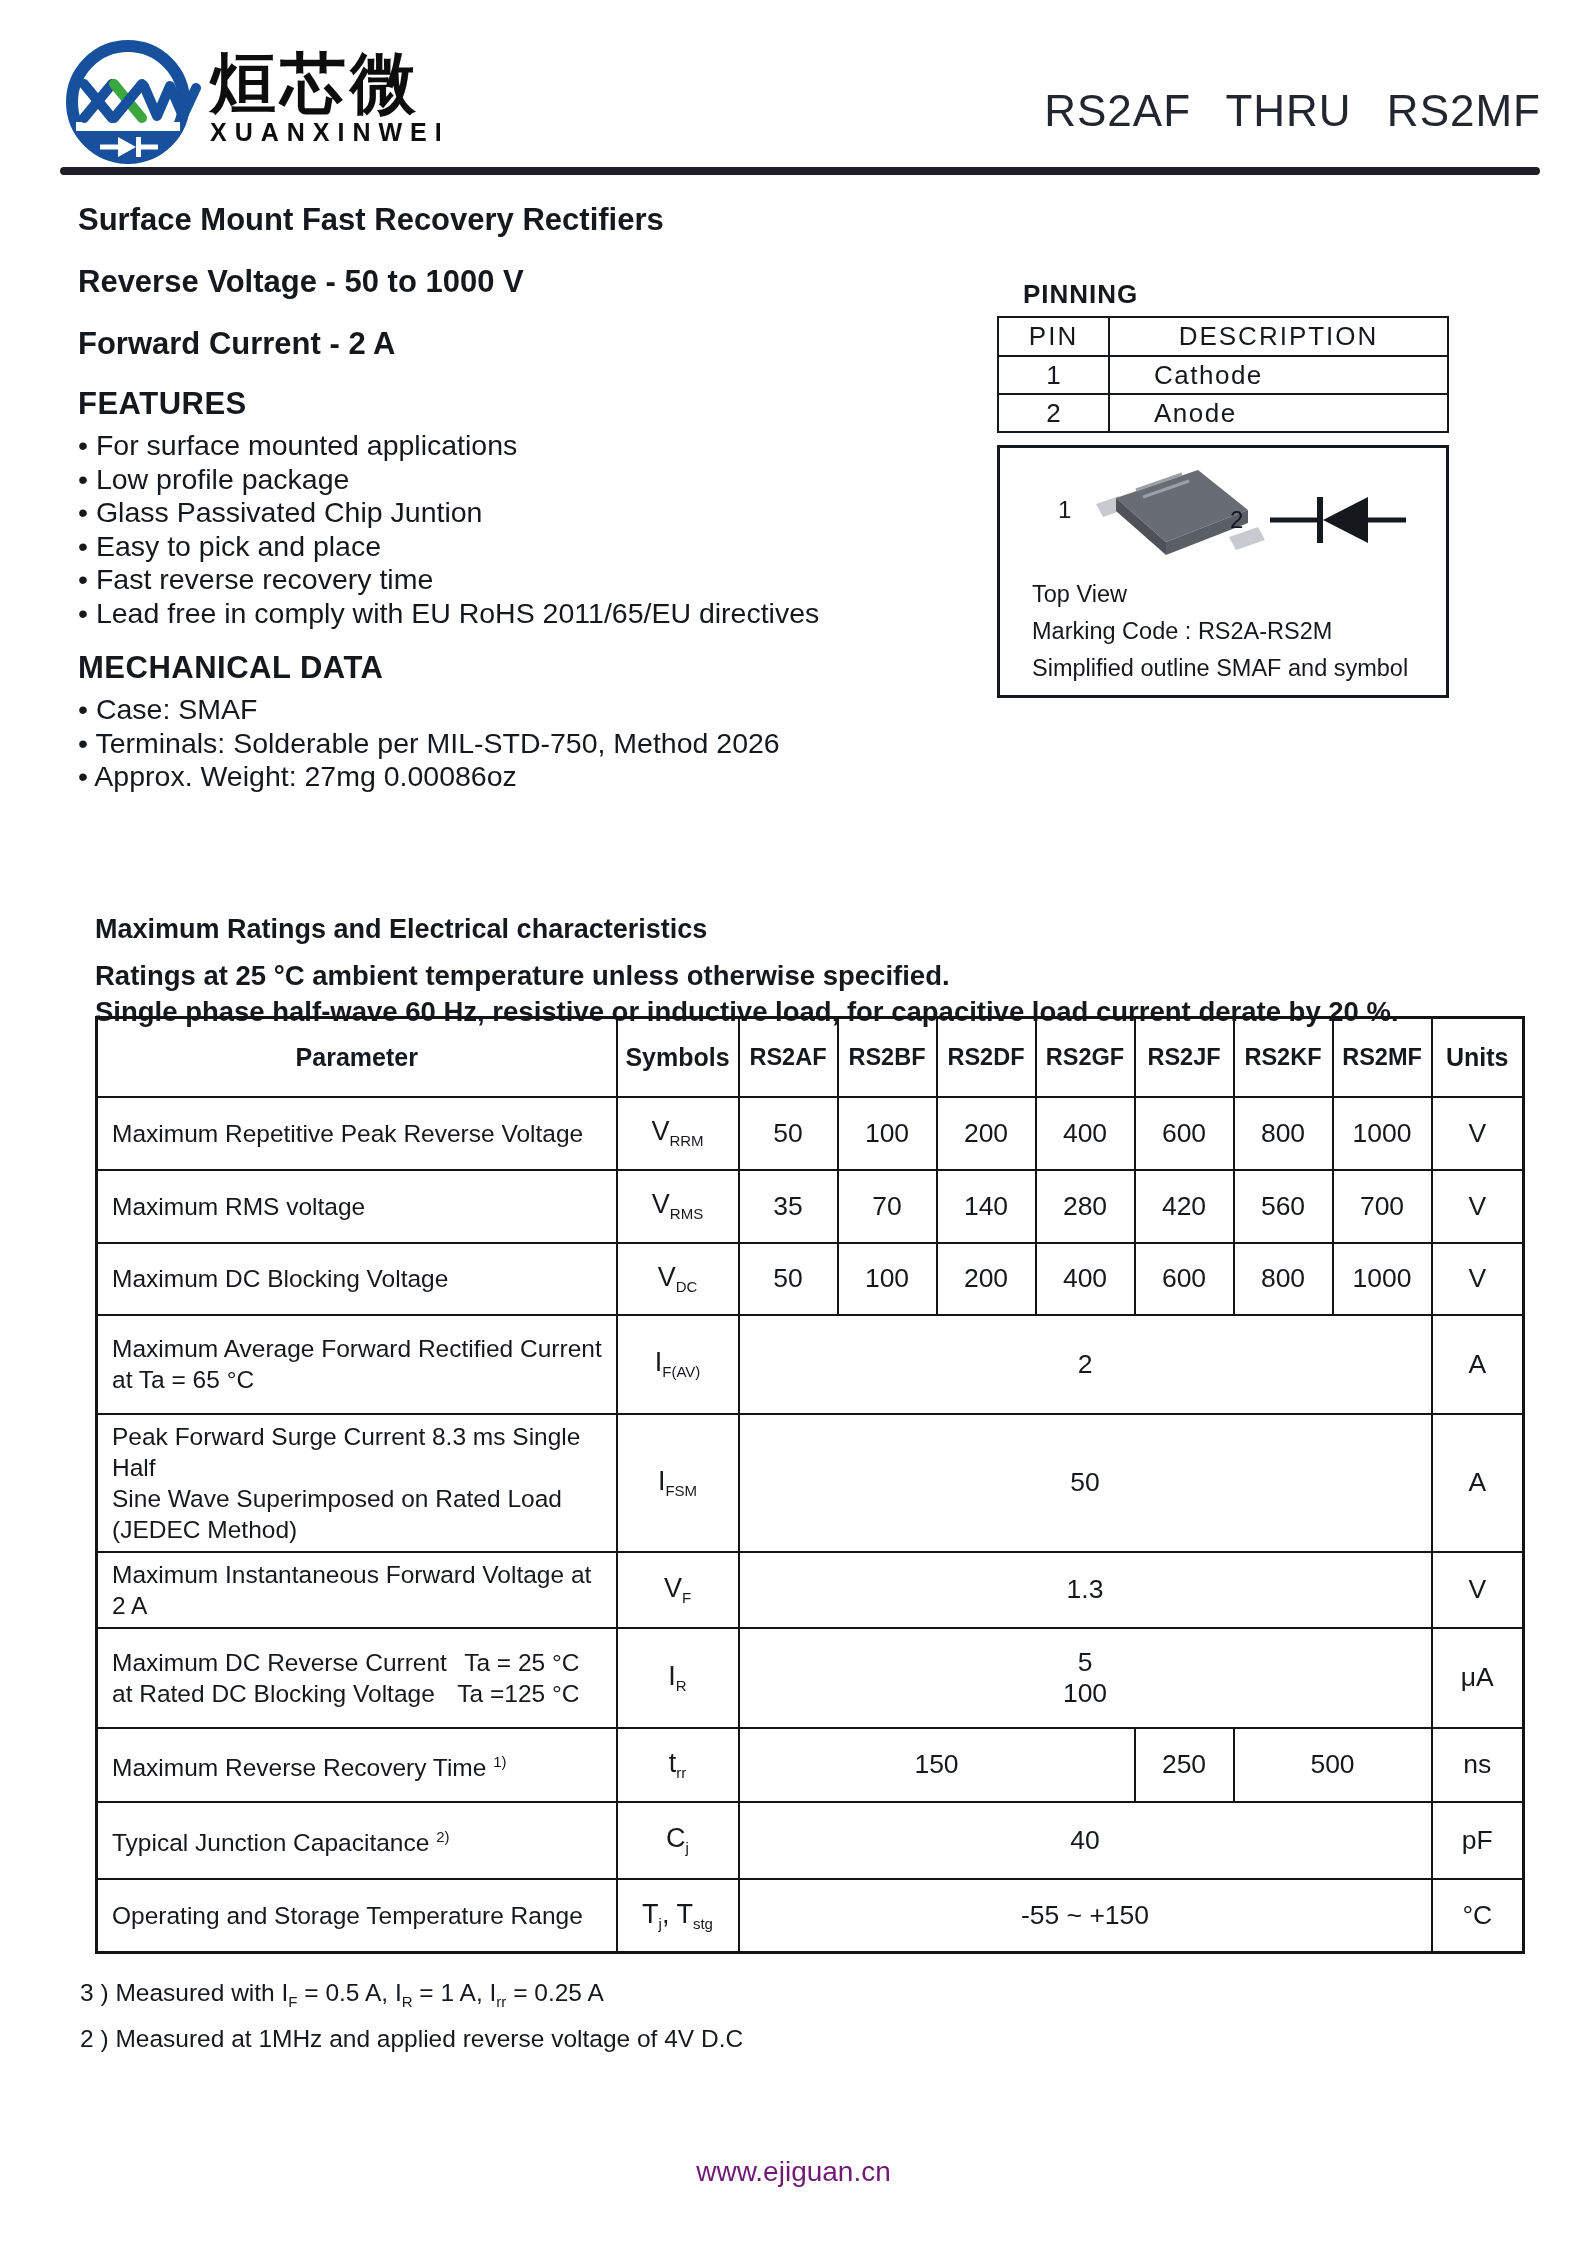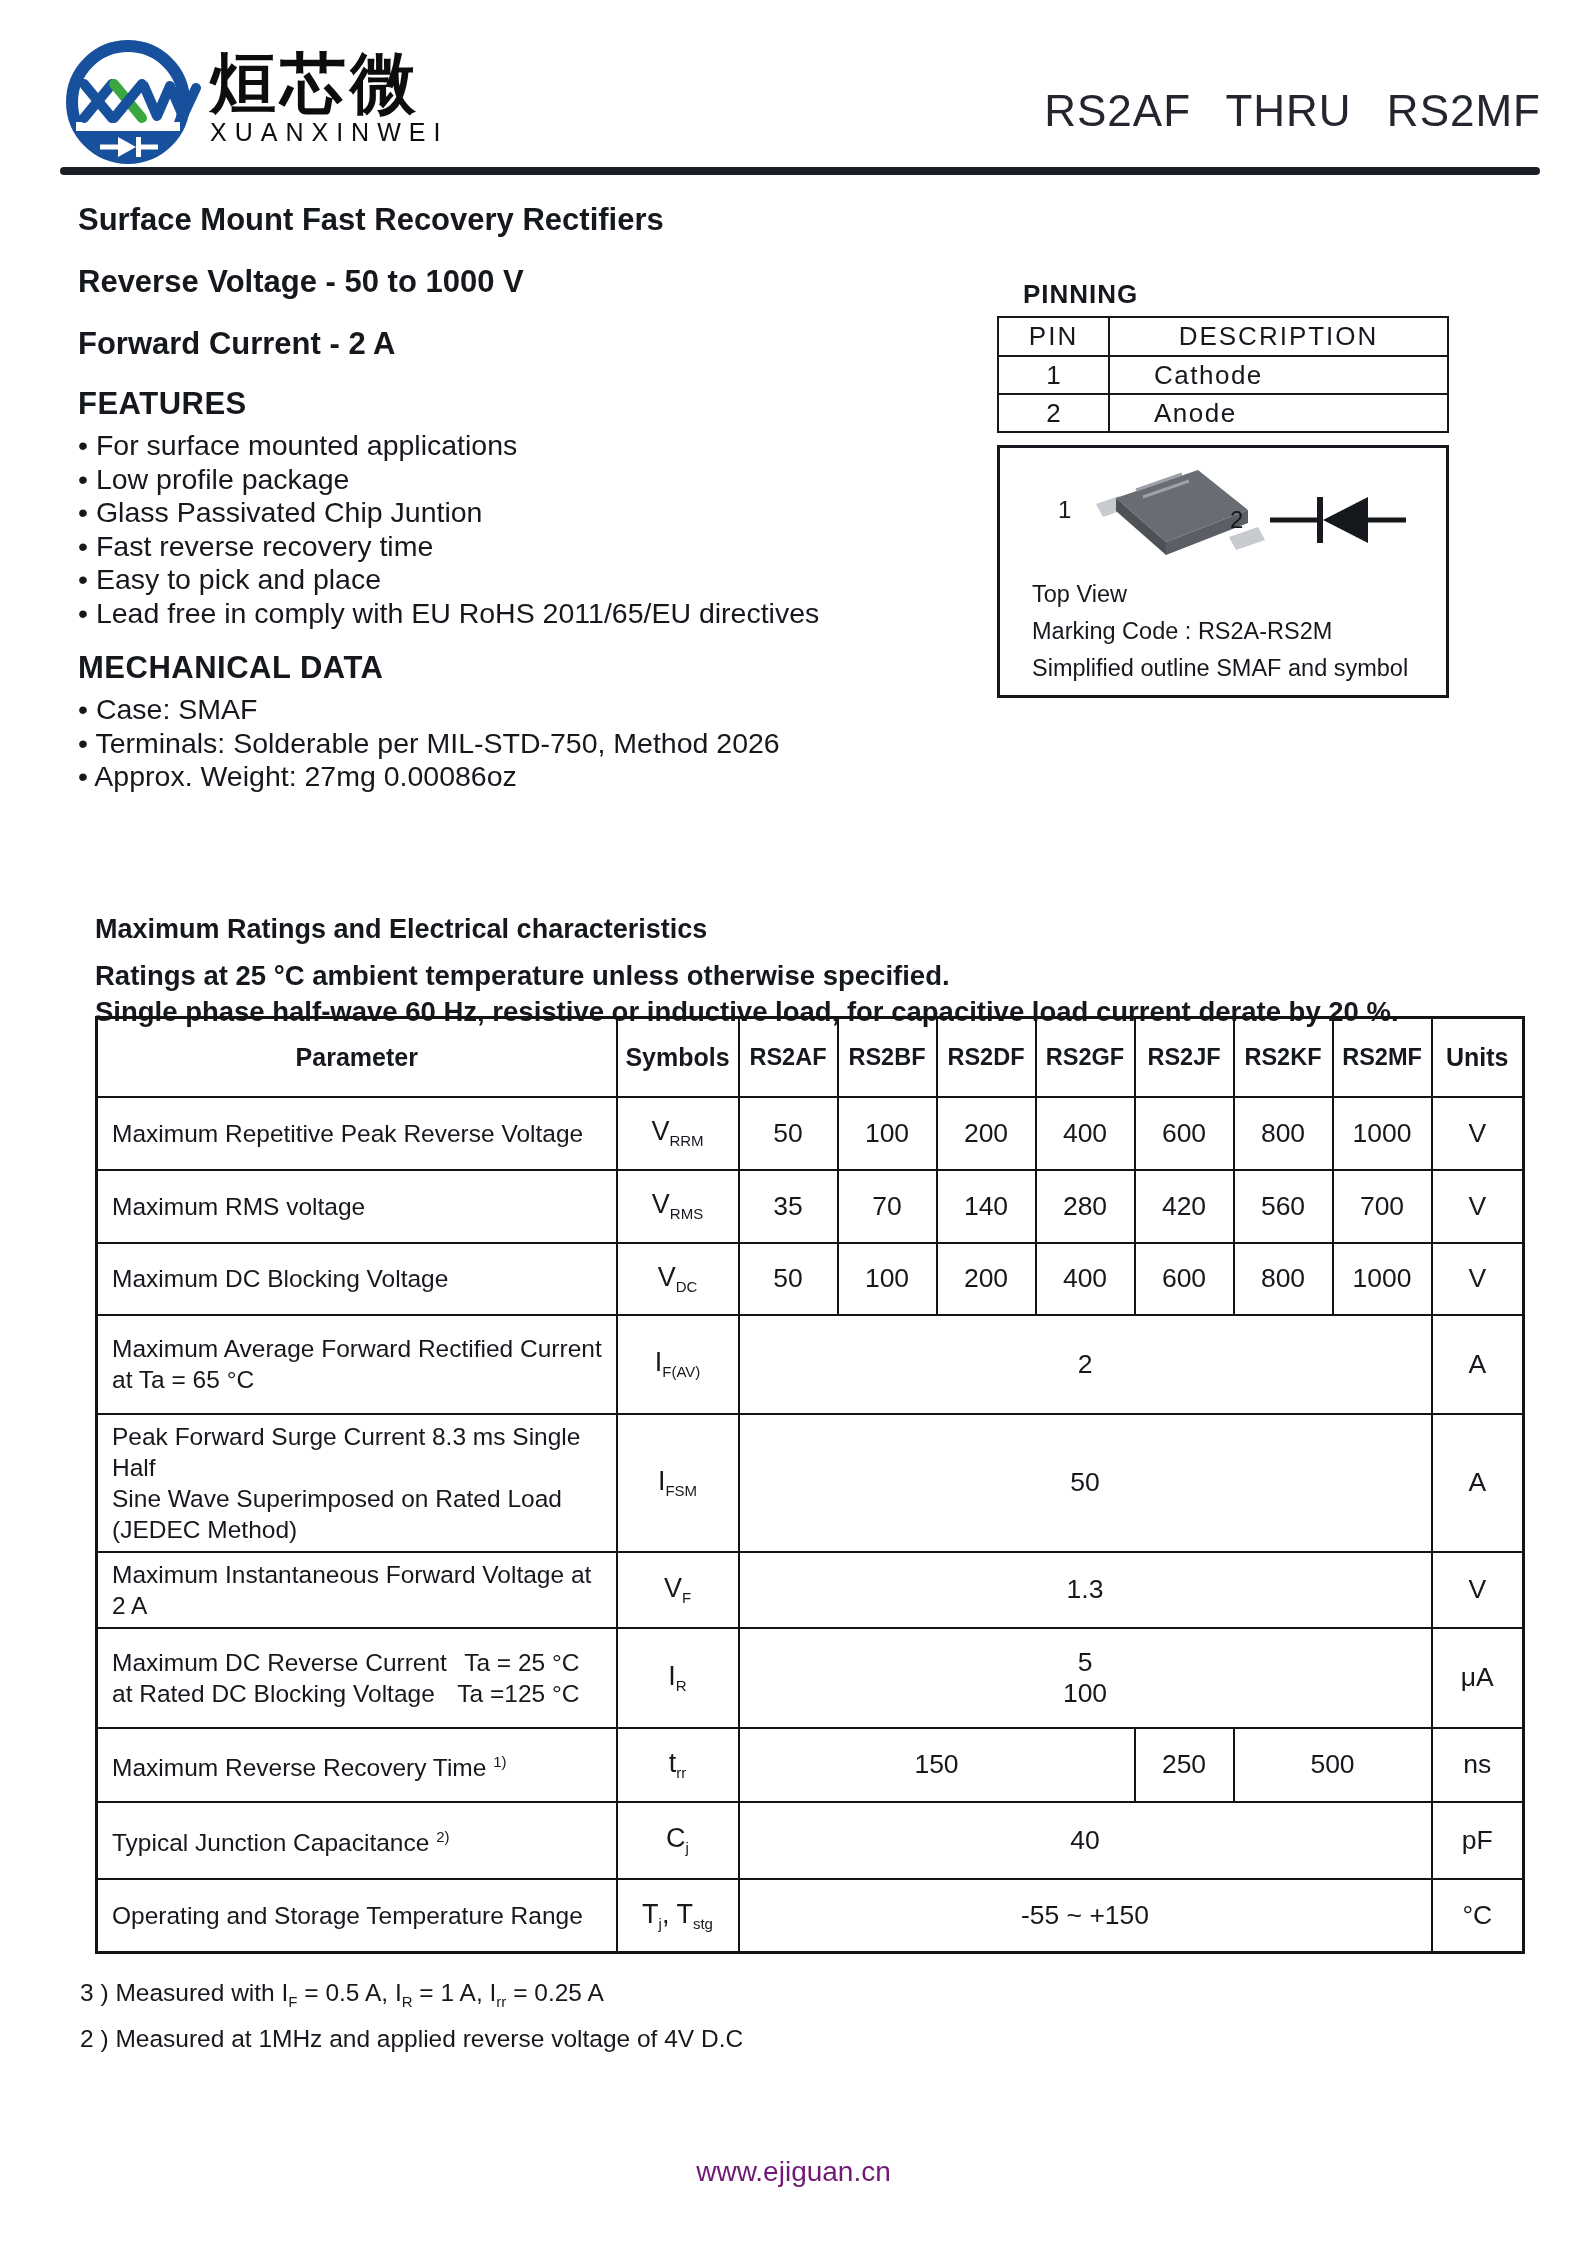--- a/index.html
+++ b/index.html
@@ -5,21 +5,21 @@
   html,body { margin:0; padding:0; background:#e8e8e8; }
   .page {
     position:relative; width:1587px; height:2245px; margin:0 auto;
     background:#ffffff; overflow:hidden;
     font-family:"Liberation Sans","DejaVu Sans",sans-serif; color:#15181d;
   }
   
   .logo { position:absolute; left:60px; top:34px; display:flex; align-items:flex-start; }
   .logo-text { margin-left:8px; margin-top:14px; }
   .logo-cn { font-size:66px; font-weight:700; letter-spacing:4px; color:#0d0d0d; line-height:70px; }
-  .logo-en { font-size:25px; font-weight:400; letter-spacing:8px; color:#0d0d0d; margin-top:0px; }
+  .logo-en { font-size:25px; font-weight:700; letter-spacing:8px; color:#0d0d0d; margin-top:0px; }
   .part-title { position:absolute; top:86px; right:46px; font-size:44px; font-weight:400;
     letter-spacing:1px; word-spacing:22px; color:#23262e; }
   .rule { position:absolute; left:60px; width:1480px; top:167px; height:8px; background:#1c1f27; border-radius:4px; }
   
   .subtitle { position:absolute; left:78px; top:202px; }
   .subtitle .line { font-size:31px; font-weight:700; margin-bottom:26px; }
   .sec { position:absolute; left:78px; }
   .sec-features { top:386px; }
   .sec-mech { top:650px; }
   .sec-heading { font-size:31px; font-weight:700; margin-bottom:7px; letter-spacing:0.5px; }
@@ -97,22 +97,22 @@
     <div class="line">Reverse Voltage - 50 to 1000 V</div>
     <div class="line">Forward Current - 2 A</div>
   </div>
 
   <div class="sec sec-features">
     <div class="sec-heading">FEATURES</div>
     <div class="bullets">
       <div class="item">For surface mounted applications</div>
       <div class="item">Low profile package</div>
       <div class="item">Glass Passivated Chip Juntion</div>
+      <div class="item">Easy to pick and place</div>
       <div class="item">Fast reverse recovery time</div>
-      <div class="item">Easy to pick and place</div>
       <div class="item">Lead free in comply with EU RoHS 2011/65/EU directives</div>
     </div>
   </div>
 
   <div class="sec sec-mech">
     <div class="sec-heading">MECHANICAL DATA</div>
     <div class="bullets">
       <div class="item">Case: SMAF</div>
       <div class="item">Terminals: Solderable per MIL-STD-750, Method 2026</div>
       <div class="item">Approx. Weight:  27mg  0.00086oz</div>

